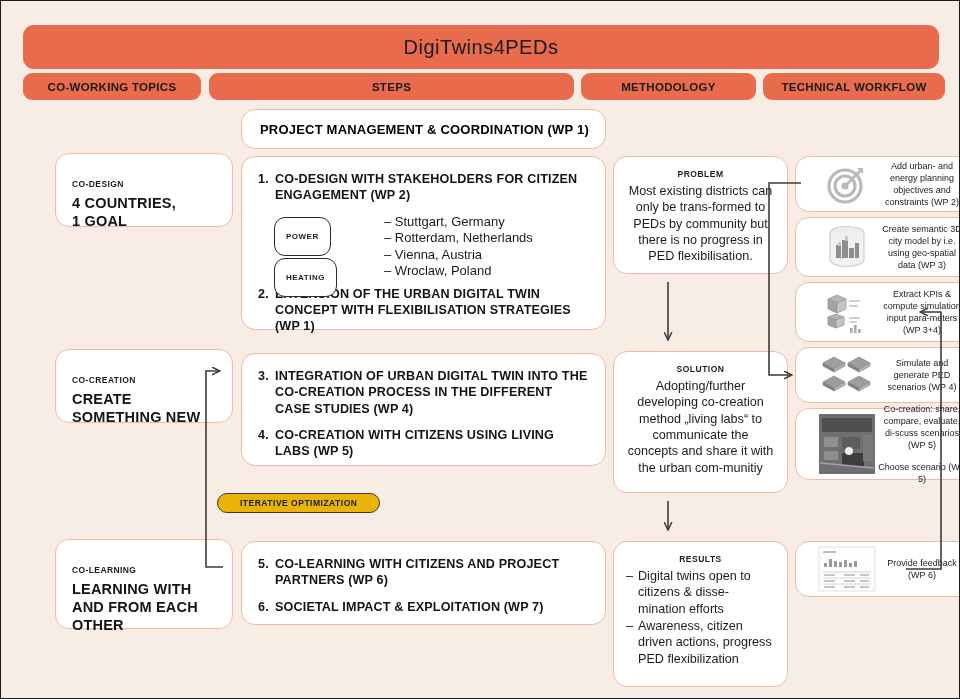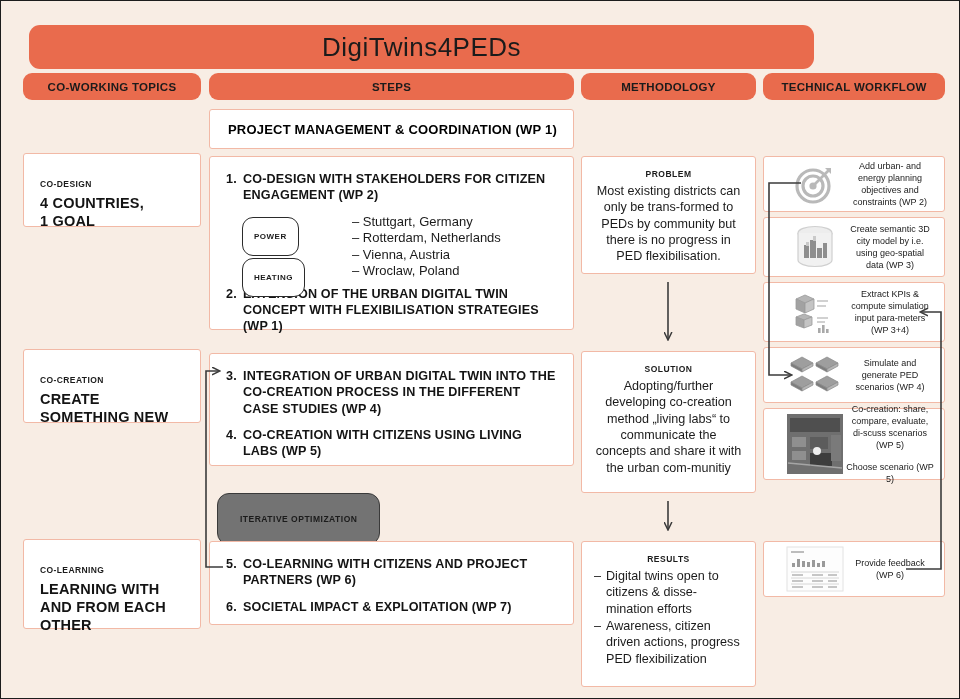--- a/index.html
+++ b/index.html
@@ -21,35 +21,36 @@
     position: absolute;
     background: #E96B4D;
     border-radius: 9px;
     display: flex; align-items: center; justify-content: center;
     color: #1b1b1b;
     font-weight: bold;
     letter-spacing: .3px;
     text-align: center;
   }
   #title-bar {
-    left: 28px; top: 24px; width: 785px; height: 44px;
-    font-size: 26px; font-weight: normal; letter-spacing: .5px;
+    left: 22px; top: 24px; width: 916px; height: 44px;
+    font-size: 20px; font-weight: normal; letter-spacing: .5px;
     border-radius: 11px;
   }
   #hdr-topics   { left: 22px;  top: 72px; width: 178px; height: 27px; font-size: 11.5px; }
   #hdr-steps    { left: 208px; top: 72px; width: 365px; height: 27px; font-size: 11.5px; }
   #hdr-method   { left: 580px; top: 72px; width: 175px; height: 27px; font-size: 11.5px; }
   #hdr-workflow { left: 762px; top: 72px; width: 182px; height: 27px; font-size: 11.5px; }
 
   
   .card {
     position: absolute;
     background: #ffffff;
     border: 1.6px solid #F2B9A6;
-    border-radius: 3px;
+    border-radius: 14px;
+    margin-left: 32px;
   }
 
   
   .topic { padding: 25px 16px; }
   .topic .kicker {
     font-size: 8.5px; font-weight: bold; letter-spacing: .4px;
     color: #1b1b1b; margin-bottom: 5px;
   }
   .topic .headline {
     font-size: 14.5px; font-weight: bold; line-height: 1.25;
@@ -90,21 +91,21 @@
   .city-list li {
     list-style: none; font-size: 13px; color: #1b1b1b;
     line-height: 16.5px; white-space: nowrap;
   }
 
   
   #iterative-pill {
     position: absolute; left: 216px; top: 492px;
     border: 1.5px solid #3a3a3a; border-radius: 12px;
     font-size: 8.5px; font-weight: bold; letter-spacing: .5px;
-    padding: 20px 22px; color: #1b1b1b; background: #737373;
+    padding: 4px 22px; color: #1b1b1b; background: #eab308;
   }
 
   
   .method { padding: 12px 12px 0 12px; text-align: center; }
   .method .mlabel {
     font-size: 8.5px; font-weight: bold; letter-spacing: .5px;
     color: #1b1b1b; margin-bottom: 4px;
   }
   .method .mbody { font-size: 12.6px; line-height: 1.3; color: #1b1b1b; }
   #method-problem  { left: 580px; top: 155px; width: 175px; height: 118px; }

